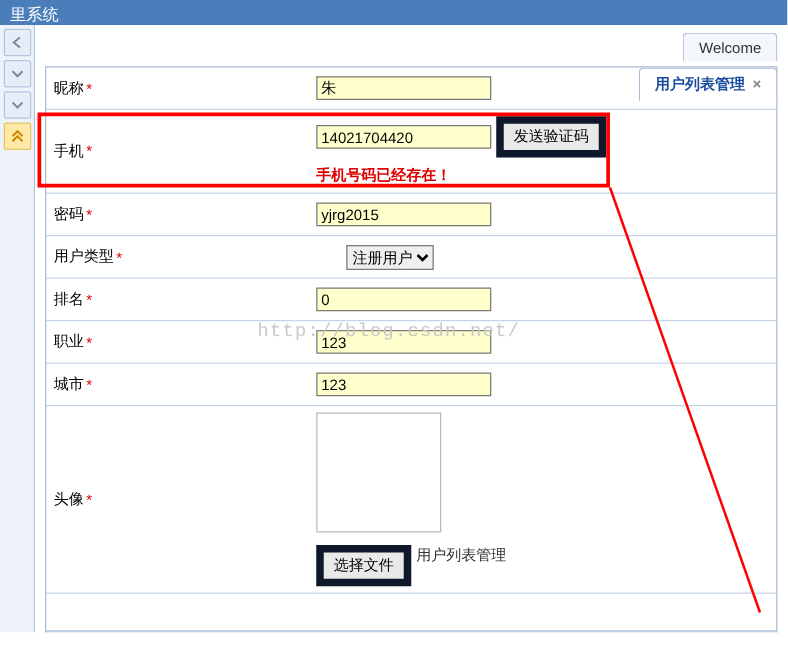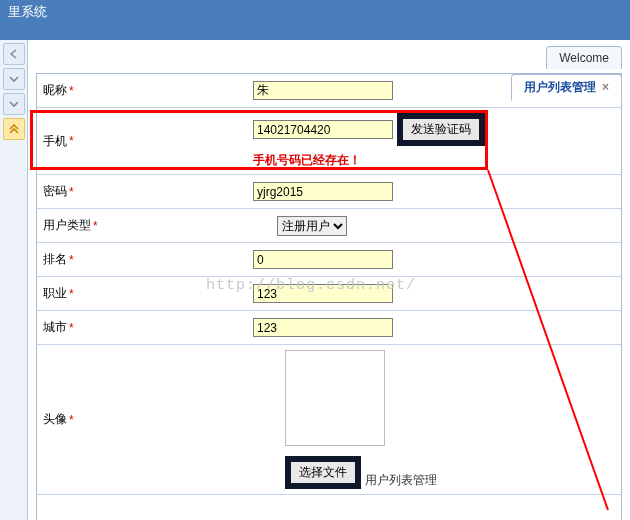--- a/index.html
+++ b/index.html
@@ -1,17 +1,17 @@
 <!DOCTYPE html>
 <html><head>
 <meta charset="utf-8">
 <style>
 * { box-sizing: border-box; margin: 0; padding: 0; }
 body { font-family: Arial, "Microsoft YaHei", sans-serif; font-size: 12px; background: #fff; }
-.header-bar { background: #4a7ebb; color: #fff; height: 40px; line-height: 24px; padding-left: 8px; font-size: 13px; }
+.header-bar { background: #4a7ebb; color: #fff; height: 20px; line-height: 24px; padding-left: 8px; font-size: 13px; }
 .layout { display: flex; }
 .side-col { width: 28px; background: #eef3fa; border-right: 1px solid #b3c7e0; }
 .side-btn { width: 22px; height: 22px; margin: 3px auto; background: #e6edf7; border: 1px solid #b3c7e0; border-radius: 2px; display: flex; align-items: center; justify-content: center; cursor: pointer; font-size: 10px; color: #666; }
 .side-btn.orange { background: #ffe9a8; border-color: #e6c55e; }
 .side-btn.orange svg path { stroke: #cc8800; }
 .side-btn svg path { stroke: #7a8aa0; stroke-width: 1.6; fill: none; }
 .main { flex: 1; padding: 6px 8px 0 8px; position: relative; }
 .tabs { display: flex; align-items: flex-end; border-bottom: 1px solid #a7bbd6; height: 28px; gap: 4px; padding-left: 4px; flex-direction: column; }
 .tab { border: 1px solid #a7bbd6; border-bottom: none; background: #f4f7fb; padding: 4px 12px; border-radius: 4px 4px 0 0; font-size: 12px; cursor: pointer; color: #333; }
 .tab.active { background: #fff; font-weight: bold; color: #1a4d9e; position: relative; bottom: -1px; border-bottom: 1px solid #fff; }
@@ -19,21 +19,21 @@
 .form-area { border: 1px solid #a7bbd6; border-top: none; padding: 0; }
 .form-row { display: flex; border-bottom: 1px solid #c6d4e8; min-height: 32px; }
 .row-label { width: 210px; padding: 8px 8px 8px 6px; display: flex; align-items: center; }
 .row-value { flex: 1; padding: 5px 6px; display: flex; align-items: center; flex-wrap: wrap; gap: 4px; }
 .req { color: #d00; margin-left: 2px; }
 .text-input { background: #ffffcc; border: 1px solid #7a7a7a; height: 19px; padding: 1px 3px; font-size: 12px; width: 140px; }
 .btn { background: #e9e9e9; border: 6px solid #0f172a; padding: 2px 8px; font-size: 12px; cursor: pointer; }
 .err-msg { color: #d00; font-weight: bold; width: 100%; margin-top: 2px; font-size: 12px; }
 .select { border: 1px solid #7a7a7a; font-size: 12px; height: 20px; margin-left: 24px; }
 .img-placeholder { width: 100px; height: 96px; border: 1px solid #bbb; margin-bottom: 6px; background: #fff; }
-.file-row { display: flex; align-items: flex-end; gap: 4px; }
+.file-row { display: flex; align-items: flex-start; gap: 4px; }
 .file-text { color: #333; font-size: 12px; }
 .highlight-box { position: absolute; border: 3px solid red; pointer-events: none; }
 .red-line { position: absolute; pointer-events: none; }
 .watermark { position: absolute; color: #c9c9c9; font-size: 15px; font-family: "Courier New", monospace; pointer-events: none; letter-spacing: 1px; }
 </style>
 </head>
 <body>
 
 <div class="header-bar">
   <span>里系统</span>
@@ -136,21 +136,21 @@
       <div class="form-row">
         <div class="row-label">
             <span>城市</span>
             <span class="req">*</span>
           </div>
         <div class="row-value">
             <input class="text-input" value="123" style="">
           </div>
       </div>
 
-      <div class="form-row" style="min-height:136px;gap:32px;">
+      <div class="form-row" style="min-height:136px;">
         <div class="row-label">
             <span>头像</span>
             <span class="req">*</span>
           </div>
         <div class="row-value" style="flex-direction:column; align-items:flex-start; justify-content:center;">
           <div class="img-placeholder"></div>
           <div class="file-row">
             <button class="btn">选择文件</button>
             <span class="file-text">用户列表管理</span>
           </div>

